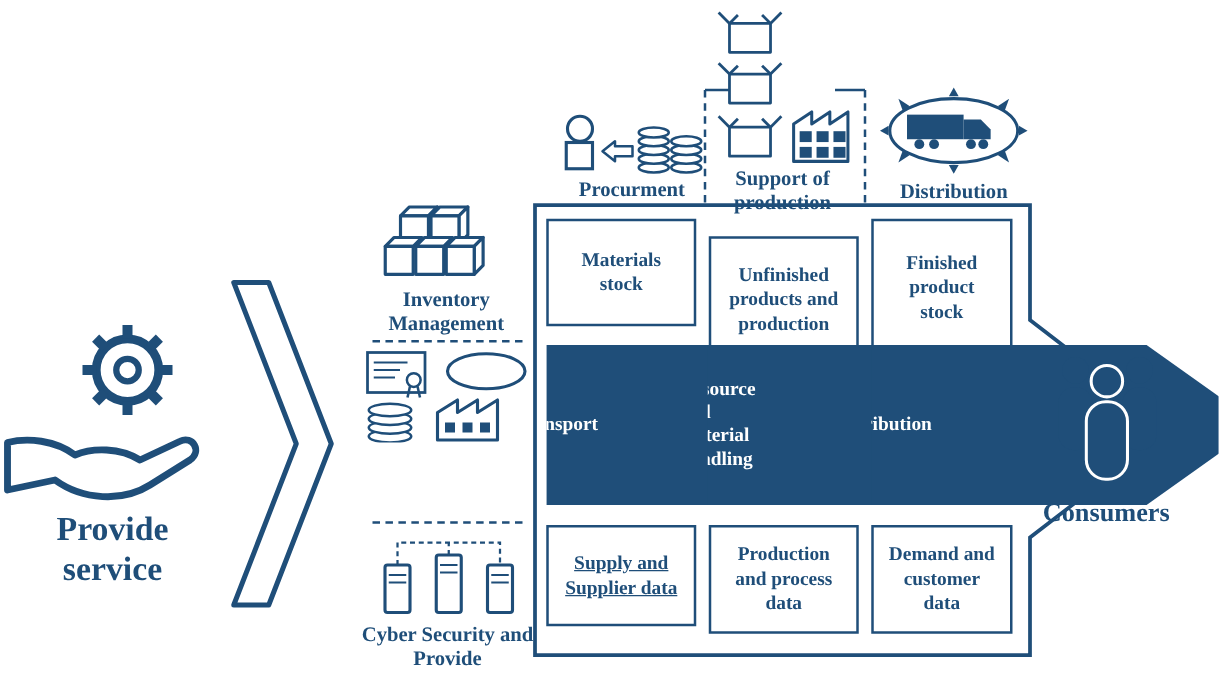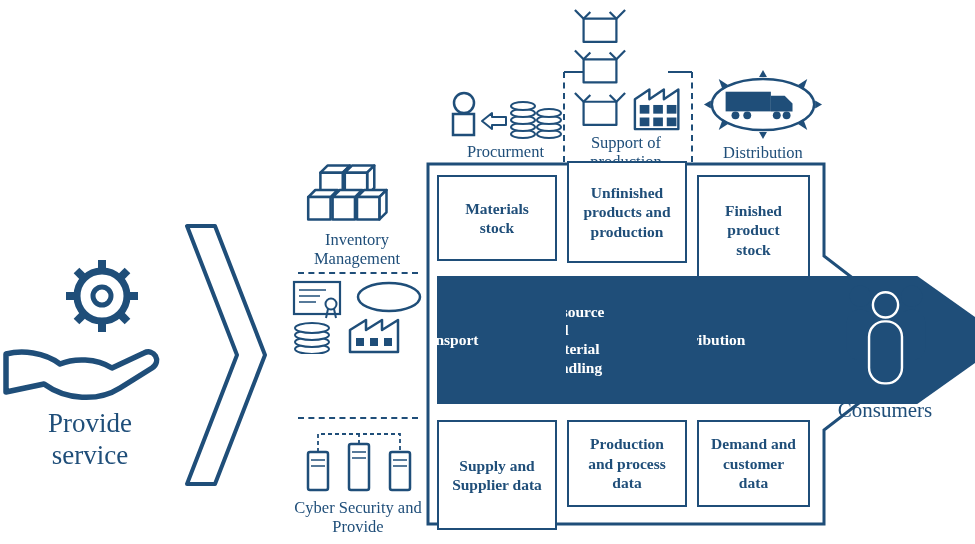--- a/index.html
+++ b/index.html
@@ -1,19 +1,19 @@
 <!DOCTYPE html>
 <html><head>
 <meta charset="utf-8">
 <style>
   html,body{margin:0;padding:0;background:#fff;}
   .canvas{position:relative;width:975px;height:544px;background:#fff;overflow:hidden;
           font-family:"Liberation Serif",serif;color:#1F4E79;}
   .abs{position:absolute;}
-  .lbl{font-weight:normal;text-align:center;line-height:1.18;color:#1F4E79;}
+  .lbl{font-weight:bold;text-align:center;line-height:1.18;color:#1F4E79;}
   .box{border:2.5px solid #1F4E79;background:#fff;display:flex;align-items:center;justify-content:center;
        text-align:center;font-weight:bold;font-size:15.5px;line-height:1.25;padding:4px 12px;
        box-sizing:border-box;color:#1F4E79;}
   .arrowcell{background:#1F4E79;color:#fff;display:flex;align-items:center;justify-content:center;
        font-weight:bold;font-size:15.5px;line-height:1.2;text-align:left;
        padding:0 31% 0 8px;box-sizing:border-box;
        clip-path:polygon(0 0,71% 0,100% 50%,71% 100%,0 100%);}
   .dash-h{border-top:2px dashed #1F4E79;height:0;}
   .dash-v{border-left:2px dashed #1F4E79;width:0;}
   .tick{border-top:2.5px solid #1F4E79;height:0;}
@@ -210,28 +210,28 @@
   </div>
   <div class="abs lbl" style="left:712px;top:143px;width:102px;font-size:16.5px;">Distribution</div>
 
   <div class="abs" style="left:425px;top:160px;width:520px;height:368px;">
     <svg width="520" height="368" viewBox="0 0 520 368">
       <path d="M3 4 H399 V96 L512 183 L399 270 V364 H3 Z" fill="none" stroke="#1F4E79" stroke-width="3" stroke-linejoin="miter"></path>
     </svg>
   </div>
 
   <div class="abs box" style="left:437px;top:175px;width:120px;height:86px;">Materials stock</div>
-  <div class="abs box" style="left:567px;top:161px;width:120px;height:102px;">Unfinished products and production</div>
+  <div class="abs box" style="left:567px;top:189px;width:120px;height:102px;">Unfinished products and production</div>
   <div class="abs box" style="left:697px;top:175px;width:113px;height:110px;">Finished product stock</div>
 
   <div class="abs arrowcell" style="left:437px;top:276px;width:137px;height:128px;">Transport</div>
   <div class="abs arrowcell" style="left:566px;top:276px;width:143px;height:128px;">Resource and material handling</div>
   <div class="abs arrowcell" style="left:697px;top:276px;width:137px;height:128px;">Distribution</div>
 
-  <div class="abs box" style="left:437px;top:420px;width:120px;height:110px;">Supply and Supplier data</div>
+  <div class="abs box" style="left:437px;top:420px;width:120px;height:81px;text-decoration:underline;">Supply and Supplier data</div>
   <div class="abs box" style="left:567px;top:420px;width:120px;height:87px;">Production and process data</div>
   <div class="abs box" style="left:697px;top:420px;width:113px;height:87px;">Demand and customer data</div>
 
   <div class="abs" style="left:840px;top:270px;width:92px;height:126px;">
     <svg width="92" height="126" viewBox="0 0 95 130">
       <g fill="#1F4E79">
         <circle cx="21" cy="27" r="11"></circle>
           <rect x="7" y="41" width="28" height="52" rx="13"></rect>
         <circle cx="74" cy="27" r="11"></circle>
           <rect x="60" y="41" width="28" height="52" rx="13"></rect>

